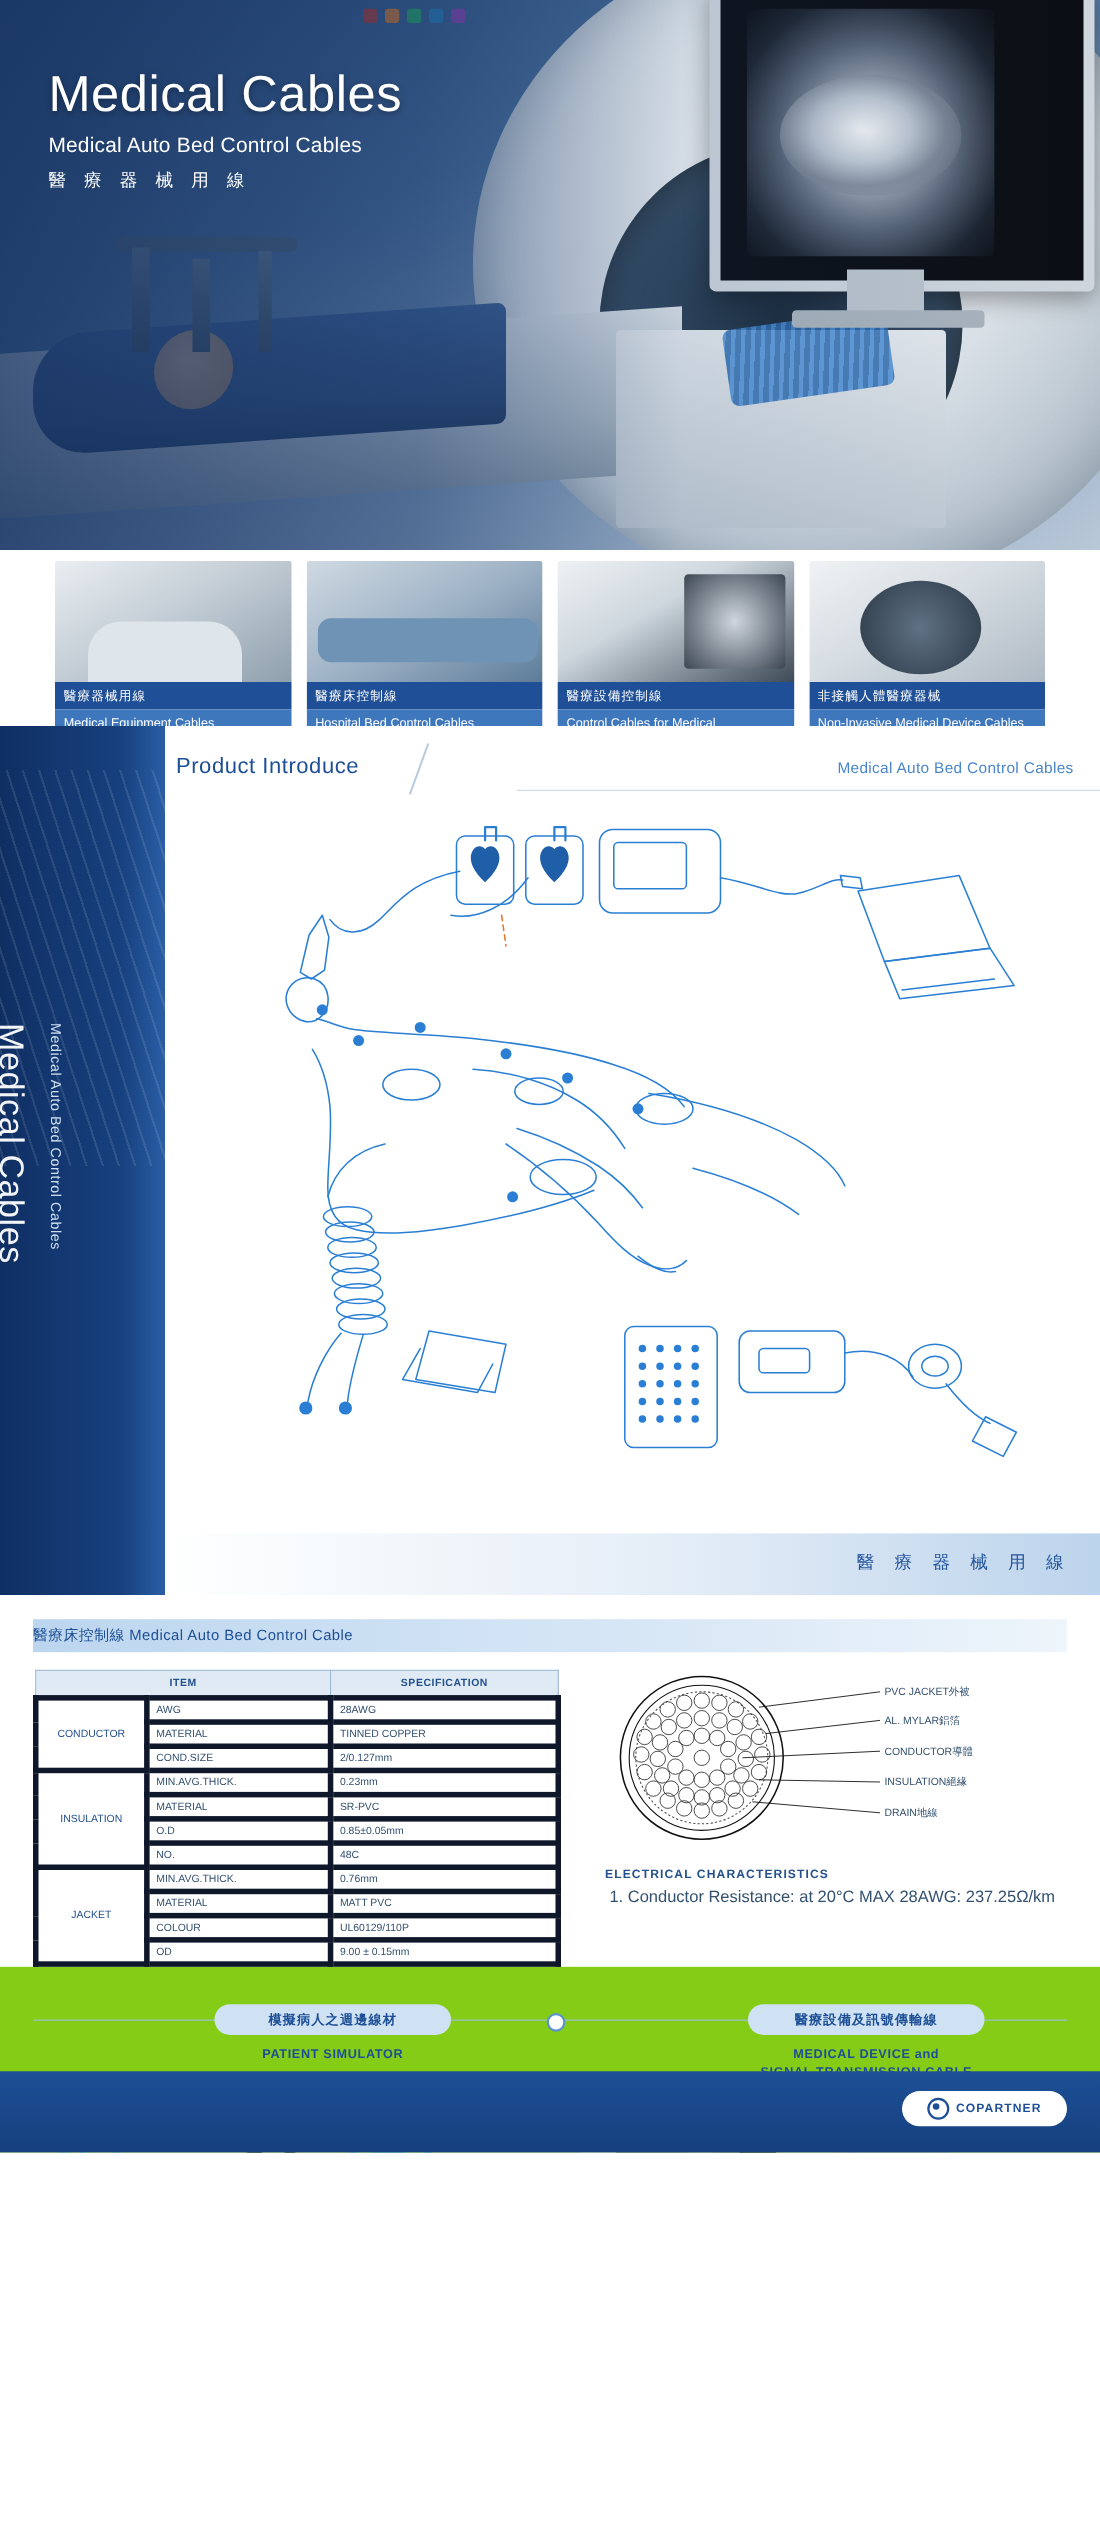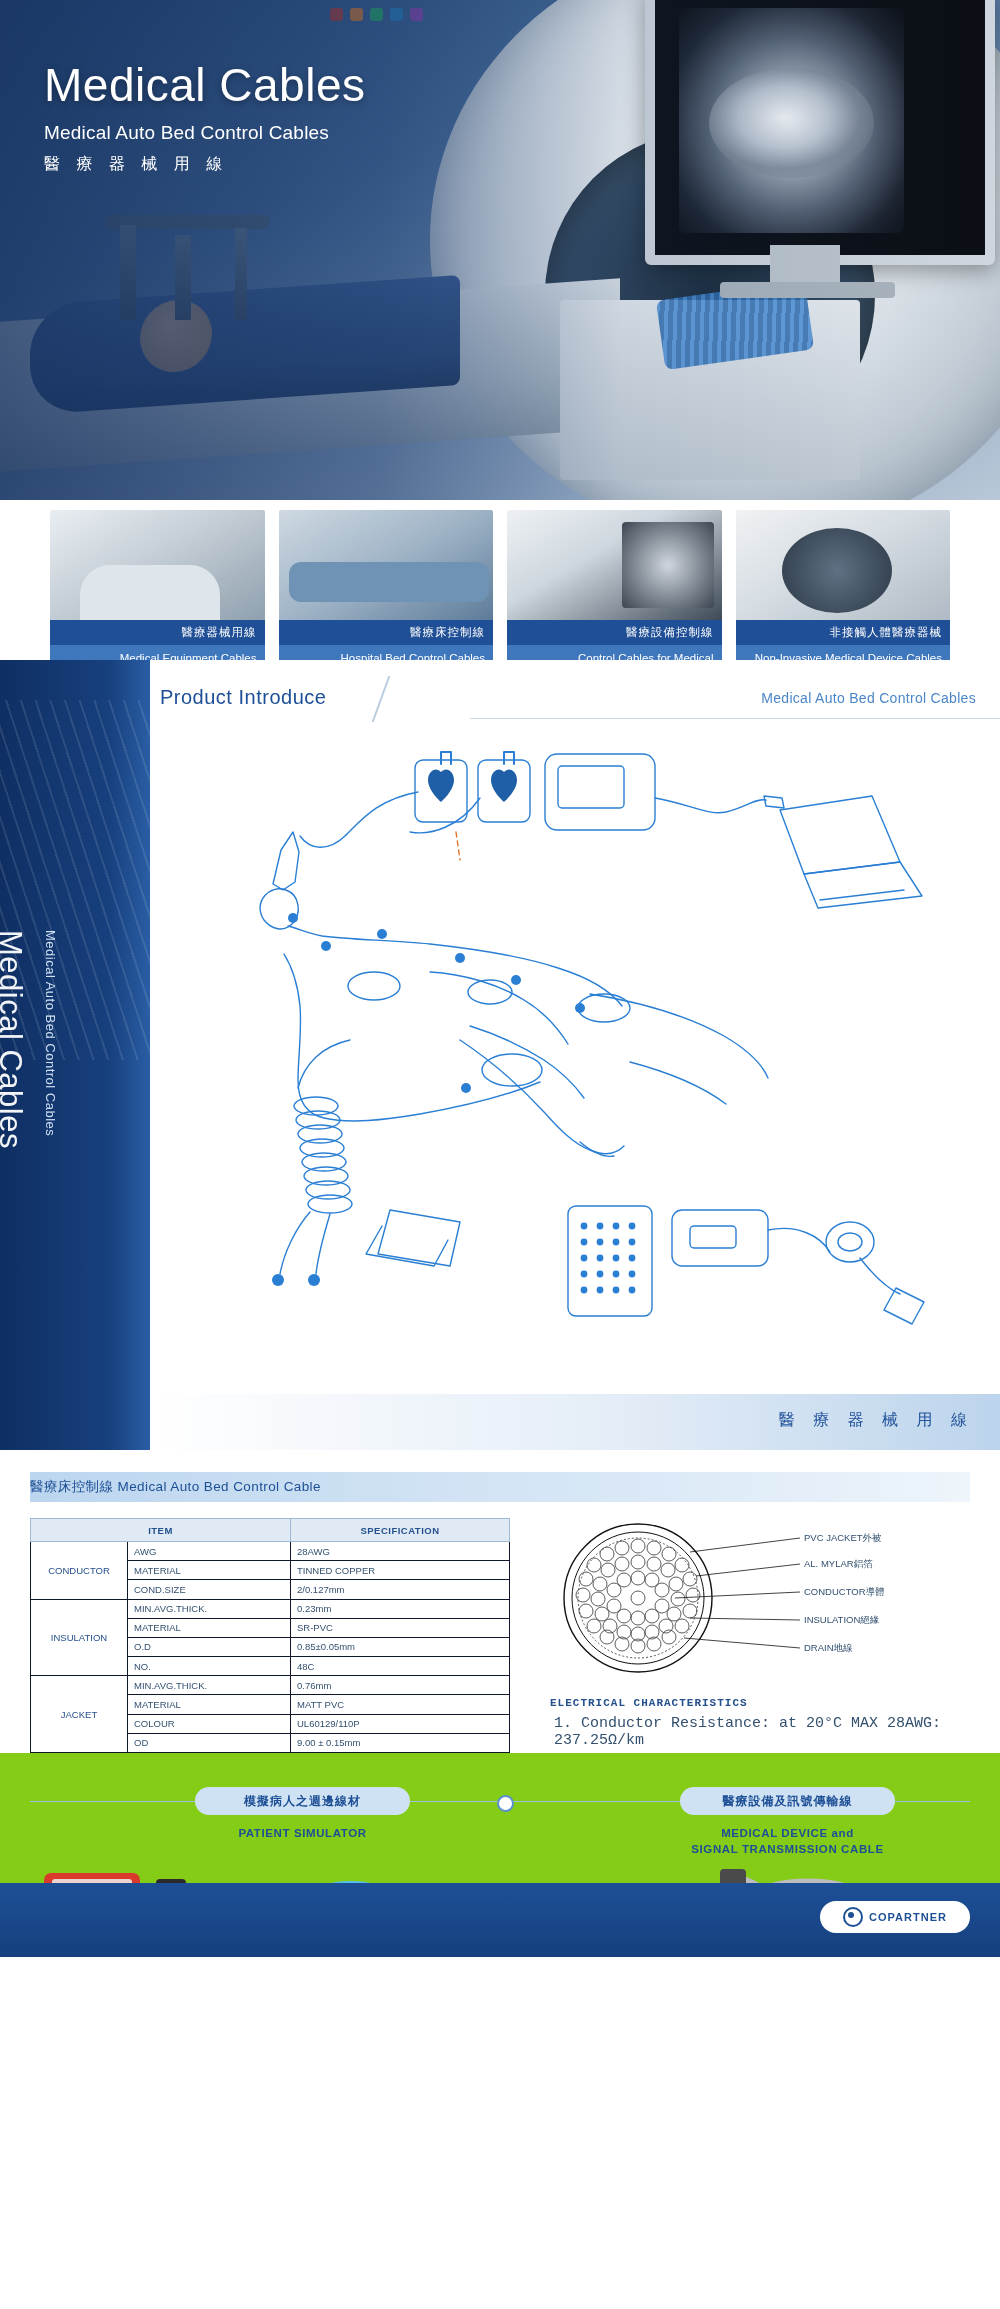--- a/index.html
+++ b/index.html
@@ -69,21 +69,21 @@
     background:repeating-linear-gradient(100deg,#4b8fd6 0 4px,#2f6cae 4px 9px);opacity:.85;border-radius:8px;transform:rotate(-8deg);}
   .hero .dots{position:absolute;left:330px;top:8px;display:flex;gap:7px;}
   .hero .dots span{display:block;width:13px;height:13px;border-radius:3px;}
   .hero .tint{position:absolute;inset:0;background:linear-gradient(90deg,rgba(22,50,96,.78) 0%,rgba(28,60,110,.52) 38%,rgba(40,80,130,.12) 62%,rgba(255,255,255,0) 100%);}
   .hero-text{position:absolute;left:44px;top:62px;color:#fff;}
   .hero-title{font-size:46px;font-weight:400;letter-spacing:.5px;line-height:1;margin:0 0 14px 0;text-shadow:0 2px 6px rgba(0,0,0,.35);}
   .hero-sub{font-size:19px;font-weight:400;letter-spacing:.2px;margin:0 0 10px 0;}
   .hero-cn{font-size:16px;letter-spacing:6px;margin:0;}
 
   
-  .thumbs{position:relative;width:1000px;height:160px;background:#ffffff;padding-top:10px;box-sizing:border-box;text-align:right;}
+  .thumbs{position:relative;width:1000px;height:160px;background:#ffffff;padding-top:10px;box-sizing:border-box;}
   .thumb-row{display:flex;gap:14px;padding:0 50px;}
   .thumb{width:220px;}
   .thumb .pic{height:110px;border-radius:2px 2px 0 0;position:relative;overflow:hidden;}
   .t1 .pic{background:linear-gradient(150deg,#e9eef2 0%,#c5ced6 45%,#8fa0ae 100%);}
   .t1 .pic:after{content:"";position:absolute;left:30px;top:55px;width:140px;height:60px;border-radius:30px 30px 0 0;background:#dfe6eb;}
   .t2 .pic{background:linear-gradient(150deg,#cfd9e2 0%,#9fb3c6 50%,#5d7c99 100%);}
   .t2 .pic:after{content:"";position:absolute;left:10px;top:52px;width:200px;height:40px;border-radius:12px;background:#6f93b5;}
   .t3 .pic{background:linear-gradient(150deg,#eef1f4 0%,#ced7de 40%,#3e4a57 100%);}
   .t3 .pic:after{content:"";position:absolute;right:8px;top:12px;width:92px;height:86px;border-radius:4px;background:radial-gradient(circle at 50% 50%,#cfd6de,#3c4652);}
   .t4 .pic{background:linear-gradient(150deg,#f0f2f4 0%,#d6dde3 45%,#b0bac4 100%);}
@@ -117,28 +117,28 @@
 
   
   .spec{position:relative;width:1000px;padding:22px 0 0 0;background:#fff;}
   .spec-title{margin:0 30px;height:30px;background:linear-gradient(90deg,#bcd6ef 0%,#d8e7f6 60%,#eef5fb 100%);
     display:flex;align-items:center;box-sizing:border-box;}
   .spec-title span{font-size:13.5px;color:#1d4f96;letter-spacing:.4px;}
 
   .spec-body{display:flex;margin:16px 30px 0 30px;}
   table.sp{border-collapse:collapse;width:480px;font-size:9.5px;color:#33506f;}
   table.sp th{background:#dfeaf5;color:#24508c;font-weight:bold;border:1px solid #9fb9d4;height:20px;letter-spacing:.5px;}
-  table.sp td{border:1px solid #0f172a;height:17px;padding:0 6px;}
+  table.sp td{border:5px solid #0f172a;height:17px;padding:0 6px;}
   table.sp td.grp{width:84px;text-align:center;color:#24508c;}
   table.sp td.k{width:150px;}
   table.sp td.v{}
 
   .cable-area{flex:1;position:relative;padding-left:40px;}
   .cable-svg{width:420px;height:165px;}
-  .elec{margin-top:10px;font-family:Liberation Mono, monospace;}
+  .elec{margin-top:10px;}
   .elec h4{margin:0 0 6px 0;color:#24508c;font-size:11px;letter-spacing:1px;}
   .elec p{margin:4px;font-size:15px;color:#33506f;}
 
   
   .photos{position:relative;width:1000px;height:290px;margin-top:26px;}
   .ph-line{position:absolute;left:30px;right:30px;top:22px;height:1px;background:#9fc0e0;}
   .ph-dot{position:absolute;left:497px;top:16px;width:13px;height:13px;border-radius:50%;background:#fff;border:2px solid #5b93cc;}
   .pill{position:absolute;top:8px;height:28px;border-radius:14px;background:#cfe2f3;display:flex;align-items:center;justify-content:center;}
   .pill span{font-size:12px;color:#1d4f96;letter-spacing:1px;font-weight:bold;}
   .pill.left{left:195px;width:215px;}

